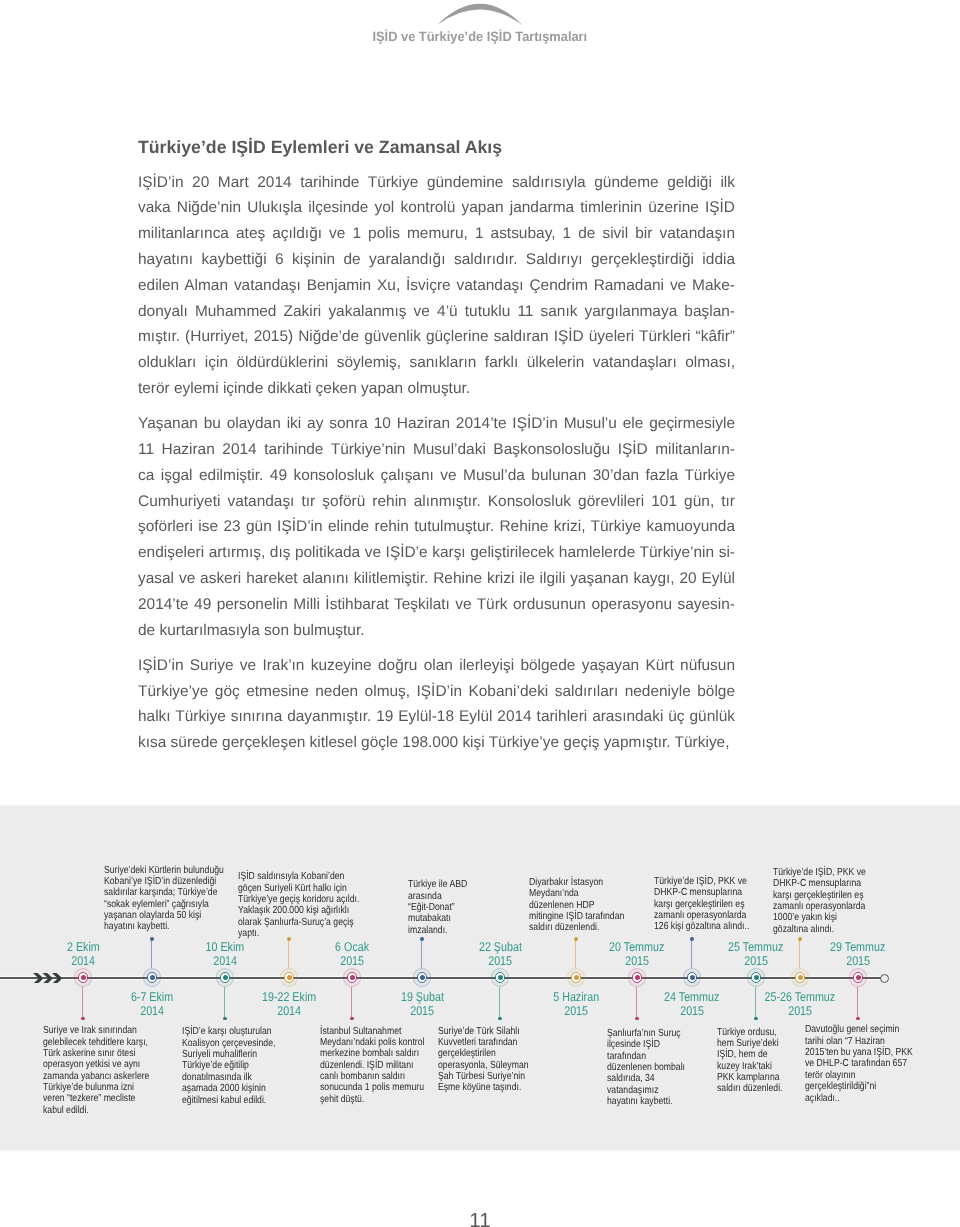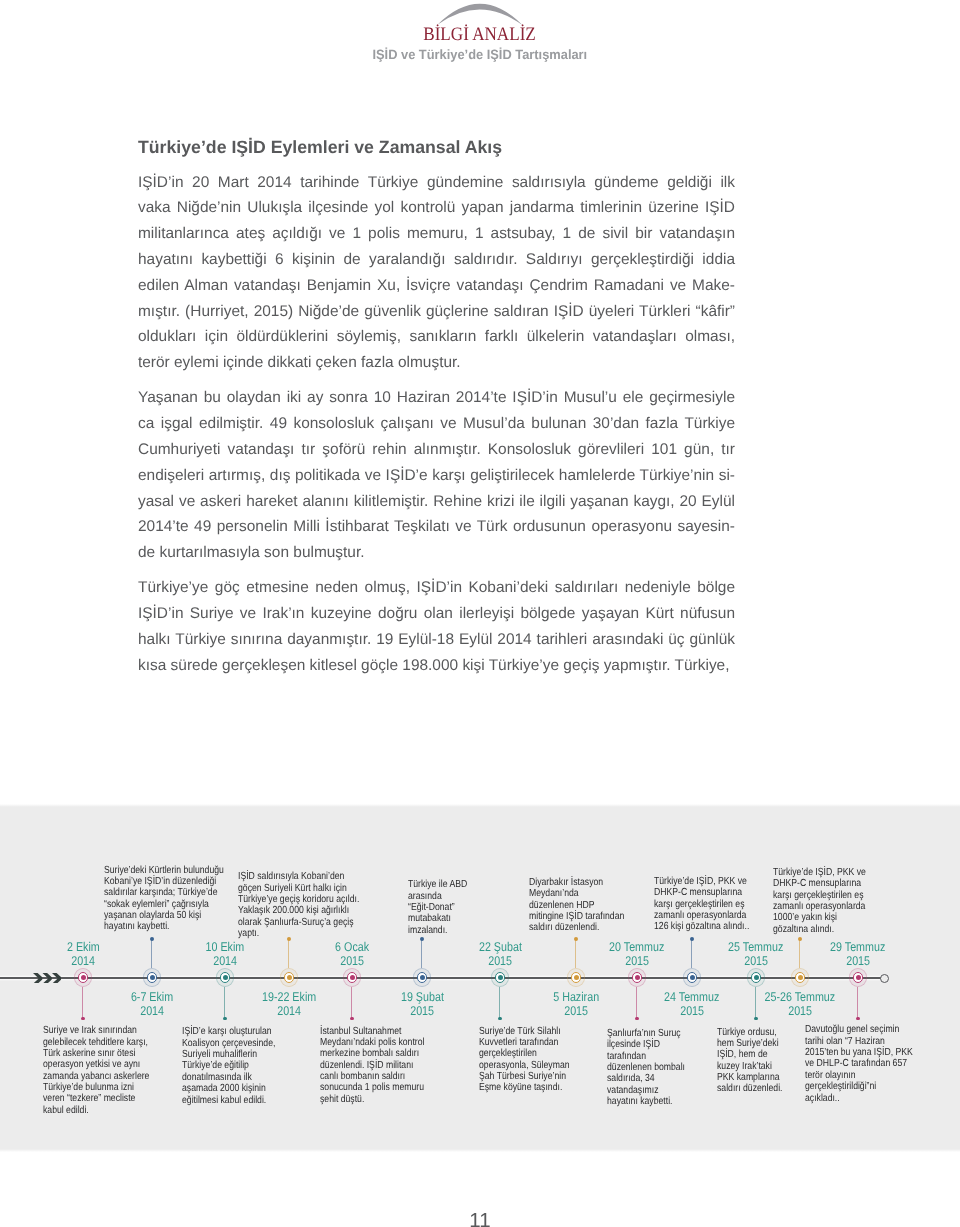--- a/index.html
+++ b/index.html
@@ -61,50 +61,52 @@
 </head>
 <body>
 
 <div class="page">
 
   <div class="header">
     <div class="logo">
       <svg class="logo-arc" width="86.5" height="23" viewBox="0 0 86.5 23" preserveAspectRatio="none" style="overflow:visible">
         <path d="M0.8 21.4 Q 43.2 -20.25 85.7 22.3 Q 43.2 -9.05 0.8 21.4 Z" fill="#9b9ba0"></path>
       </svg>
-      <div class="logo-word"><span>BİLGİ ANALİZ</span></div>
       <div class="logo-sub"><span>IŞİD ve Türkiye’de IŞİD Tartışmaları</span></div>
     </div>
   </div>
 
   <div class="article">
     <h2 class="sec-title">Türkiye’de IŞİD Eylemleri ve Zamansal Akış</h2>
     <div id="paras">
         <p class="body">
           <span class="ln">IŞİD’in 20 Mart 2014 tarihinde Türkiye gündemine saldırısıyla gündeme geldiği ilk</span>
           <span class="ln">vaka Niğde’nin Ulukışla ilçesinde yol kontrolü yapan jandarma timlerinin üzerine IŞİD</span>
           <span class="ln">militanlarınca ateş açıldığı ve 1 polis memuru, 1 astsubay, 1 de sivil bir vatandaşın</span>
           <span class="ln">hayatını kaybettiği 6 kişinin de yaralandığı saldırıdır. Saldırıyı gerçekleştirdiği iddia</span>
           <span class="ln">edilen Alman vatandaşı Benjamin Xu, İsviçre vatandaşı Çendrim Ramadani ve Make-</span>
+          <span class="ln">donyalı Muhammed Zakiri yakalanmış ve 4’ü tutuklu 11 sanık yargılanmaya başlan-</span>
           <span class="ln">mıştır. (Hurriyet, 2015) Niğde’de güvenlik güçlerine saldıran IŞİD üyeleri Türkleri “kâfir”</span>
           <span class="ln">oldukları için öldürdüklerini söylemiş, sanıkların farklı ülkelerin vatandaşları olması,</span>
-          <span class="ln lastln">terör eylemi içinde dikkati çeken fazla olmuştur.</span>
+          <span class="ln lastln">terör eylemi içinde dikkati çeken yapan olmuştur.</span>
         </p>
         <p class="body">
           <span class="ln">Yaşanan bu olaydan iki ay sonra 10 Haziran 2014’te IŞİD’in Musul’u ele geçirmesiyle</span>
+          <span class="ln">11 Haziran 2014 tarihinde Türkiye’nin Musul’daki Başkonsolosluğu IŞİD militanların-</span>
           <span class="ln">ca işgal edilmiştir. 49 konsolosluk çalışanı ve Musul’da bulunan 30’dan fazla Türkiye</span>
           <span class="ln">Cumhuriyeti vatandaşı tır şoförü rehin alınmıştır. Konsolosluk görevlileri 101 gün, tır</span>
+          <span class="ln">şoförleri ise 23 gün IŞİD’in elinde rehin tutulmuştur. Rehine krizi, Türkiye kamuoyunda</span>
           <span class="ln">endişeleri artırmış, dış politikada ve IŞİD’e karşı geliştirilecek hamlelerde Türkiye’nin si-</span>
           <span class="ln">yasal ve askeri hareket alanını kilitlemiştir. Rehine krizi ile ilgili yaşanan kaygı, 20 Eylül</span>
           <span class="ln">2014’te 49 personelin Milli İstihbarat Teşkilatı ve Türk ordusunun operasyonu sayesin-</span>
           <span class="ln lastln">de kurtarılmasıyla son bulmuştur.</span>
         </p>
         <p class="body">
+          <span class="ln">IŞİD’in Suriye ve Irak’ın kuzeyine doğru olan ilerleyişi bölgede yaşayan Kürt nüfusun</span>
           <span class="ln">Türkiye’ye göç etmesine neden olmuş, IŞİD’in Kobani’deki saldırıları nedeniyle bölge</span>
-          <span class="ln">IŞİD’in Suriye ve Irak’ın kuzeyine doğru olan ilerleyişi bölgede yaşayan Kürt nüfusun</span>
           <span class="ln">halkı Türkiye sınırına dayanmıştır. 19 Eylül-18 Eylül 2014 tarihleri arasındaki üç günlük</span>
           <span class="ln lastln">kısa sürede gerçekleşen kitlesel göçle 198.000 kişi Türkiye’ye geçiş yapmıştır. Türkiye,</span>
         </p>
       </div>
   </div>
 
   <div class="band"></div>
   <div class="tl" id="tl">
     <div class="axis"></div>
     <svg style="position:absolute;left:32.6px;top:972.6px;" width="28.6" height="10.8" viewBox="0 0 28.6 10.8">
@@ -249,21 +251,21 @@
         <div class="conndot" style="left: 500px; top: 1016.55px; background: rgb(42, 129, 125);"></div>
         <div class="marker" style="left: 500px; top: 977.5px;">
           <div class="mk-outer" style="background: rgba(42, 129, 125, 0.06); border: 0.9px solid rgba(42, 129, 125, 0.26);"></div>
           <div class="mk-mid" style="border: 1.35px solid rgb(42, 129, 125);"></div>
           <div class="mk-in" style="background: rgb(42, 129, 125);"></div>
         </div>
         <div class="datelbl" style="left: 420px; width: 160px; top: 939.9px;">
           <div class="dl"><span>22 Şubat</span></div>
           <div class="dl"><span>2015</span></div>
         </div>
-        <div class="callout" style="left: 479px; width: 110px; top: 1023.55px;">
+        <div class="callout" style="left: 438px; width: 110px; top: 1023.55px;">
           <div class="cl"><span>Suriye’de Türk Silahlı</span></div>
           <div class="cl"><span>Kuvvetleri tarafından</span></div>
           <div class="cl"><span>gerçekleştirilen</span></div>
           <div class="cl"><span>operasyonla, Süleyman</span></div>
           <div class="cl"><span>Şah Türbesi Suriye’nin</span></div>
           <div class="cl"><span>Eşme köyüne taşındı.</span></div>
         </div>
       </div>
       <div class="ev">
         <div class="conn" style="left: 575.45px; top: 938.8px; height: 29.2px; background: rgba(210, 154, 60, 0.55);"></div>

